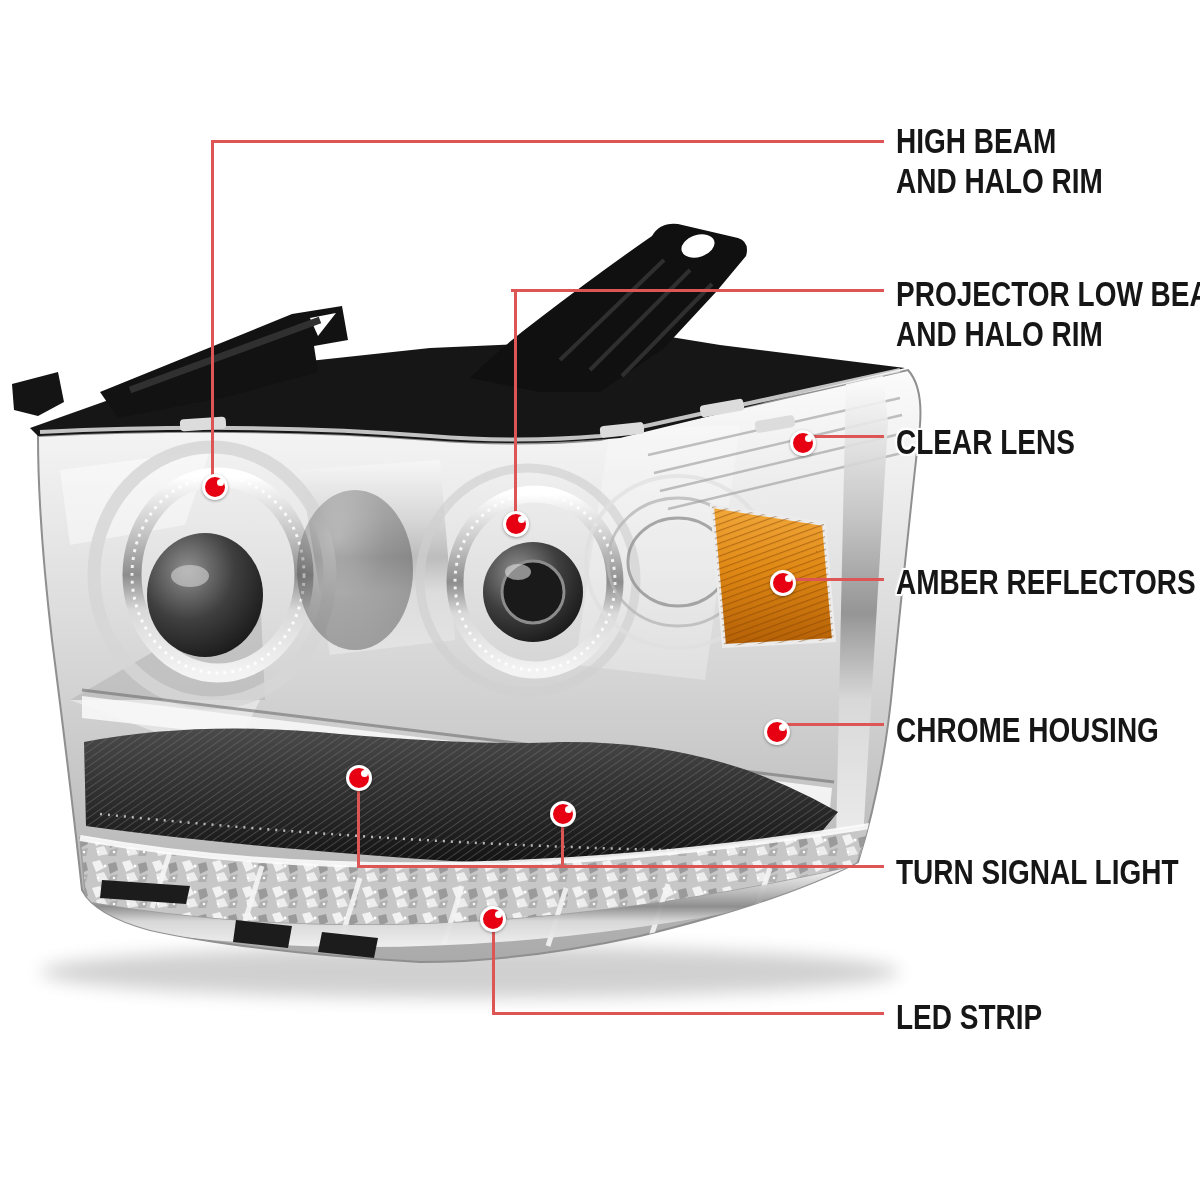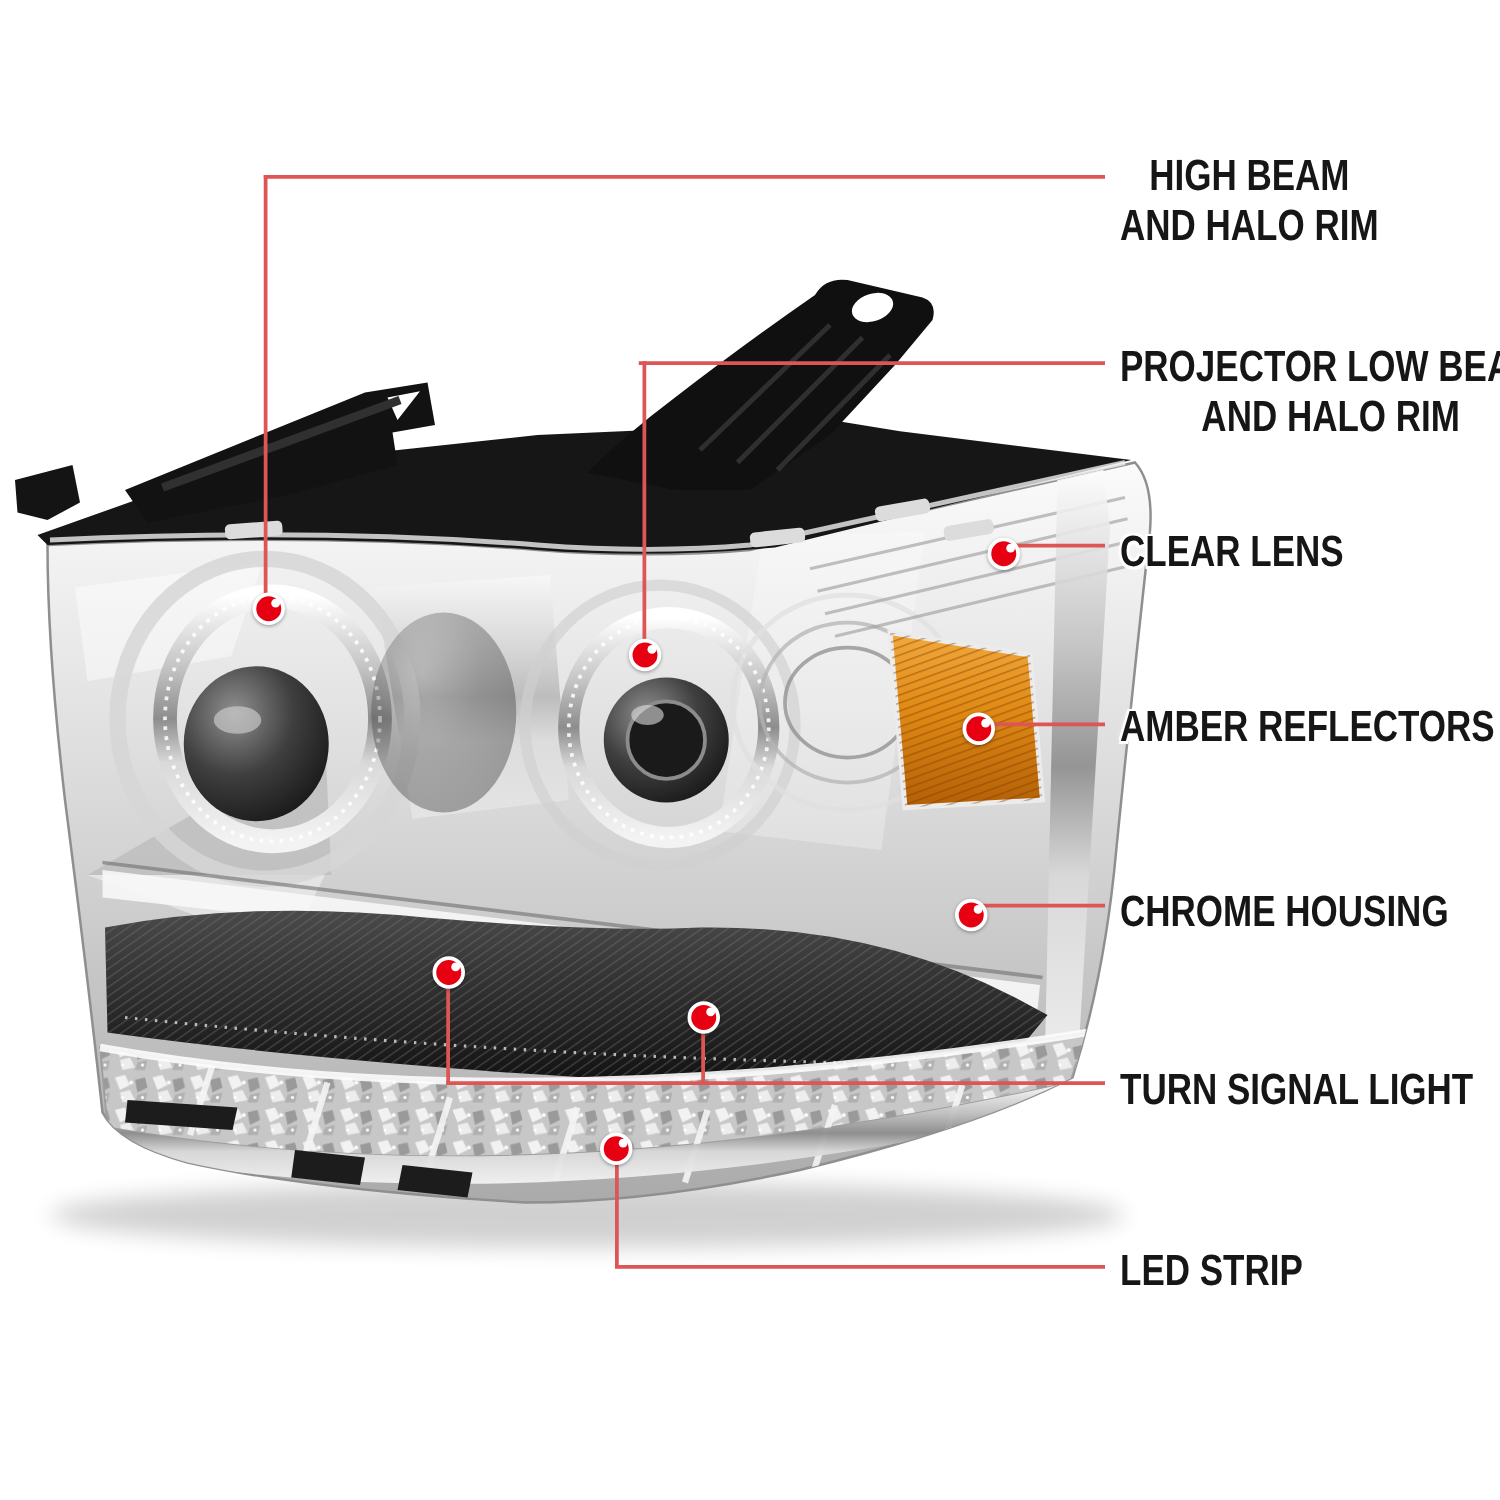--- a/index.html
+++ b/index.html
@@ -1,19 +1,18 @@
 <!DOCTYPE html>
 <html><head>
 <meta charset="utf-8">
 <style>
   html,body{margin:0;padding:0;background:#ffffff;}
   .stage{
     position:relative;width:1200px;height:1193px;background:#ffffff;overflow:hidden;
     font-family:"Liberation Sans",sans-serif;
-    text-align:center;
   }
   .stage svg{position:absolute;left:0;top:0;}
   #annotations{position:absolute;left:0;top:0;width:100%;height:100%;}
   .seg{position:absolute;}
   .dot{
     position:absolute;width:20px;height:20px;border-radius:50%;
     border:3px solid #ffffff;transform:translate(-50%,-50%);
     box-shadow:0 1px 3px rgba(0,0,0,.35);
   }
   .dot::after{

